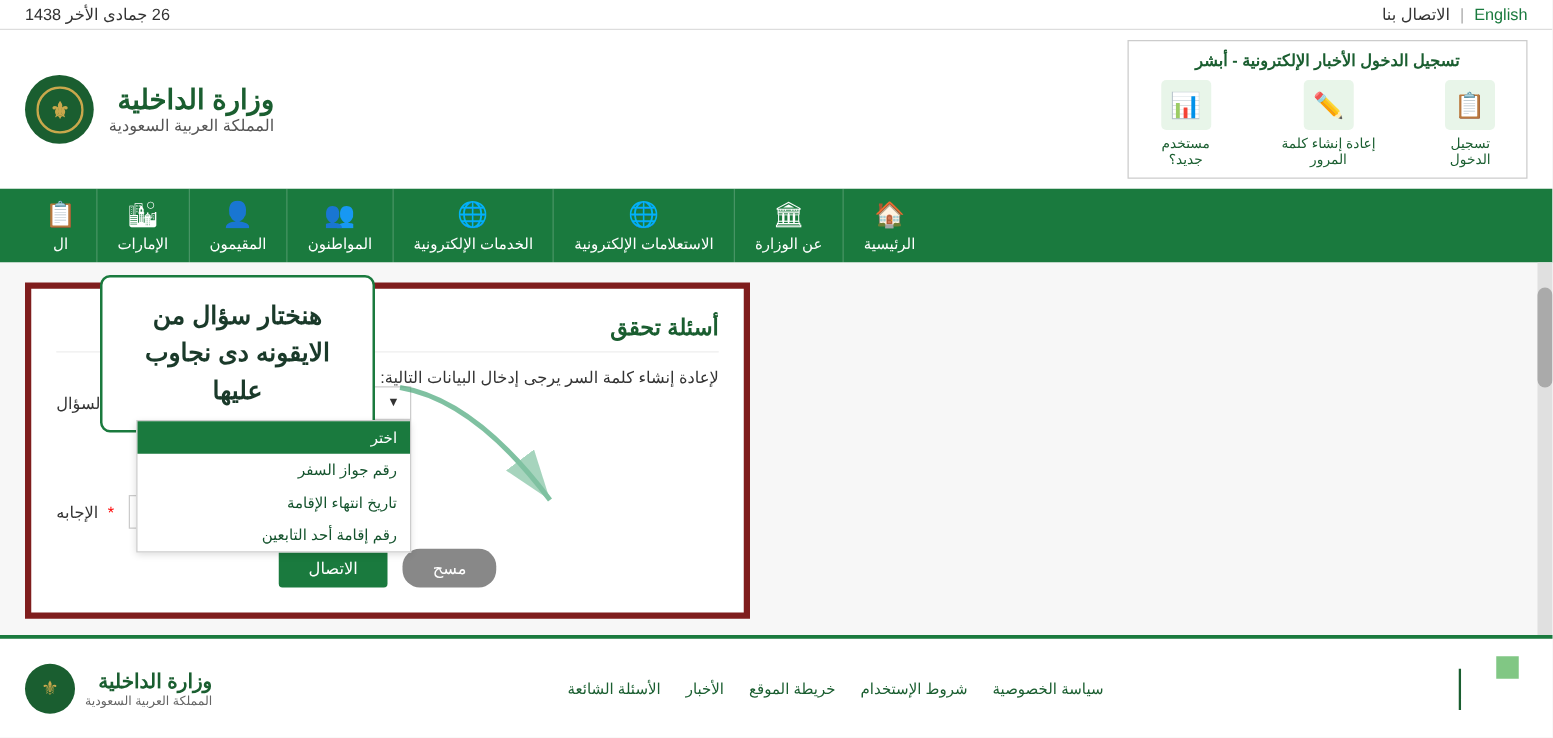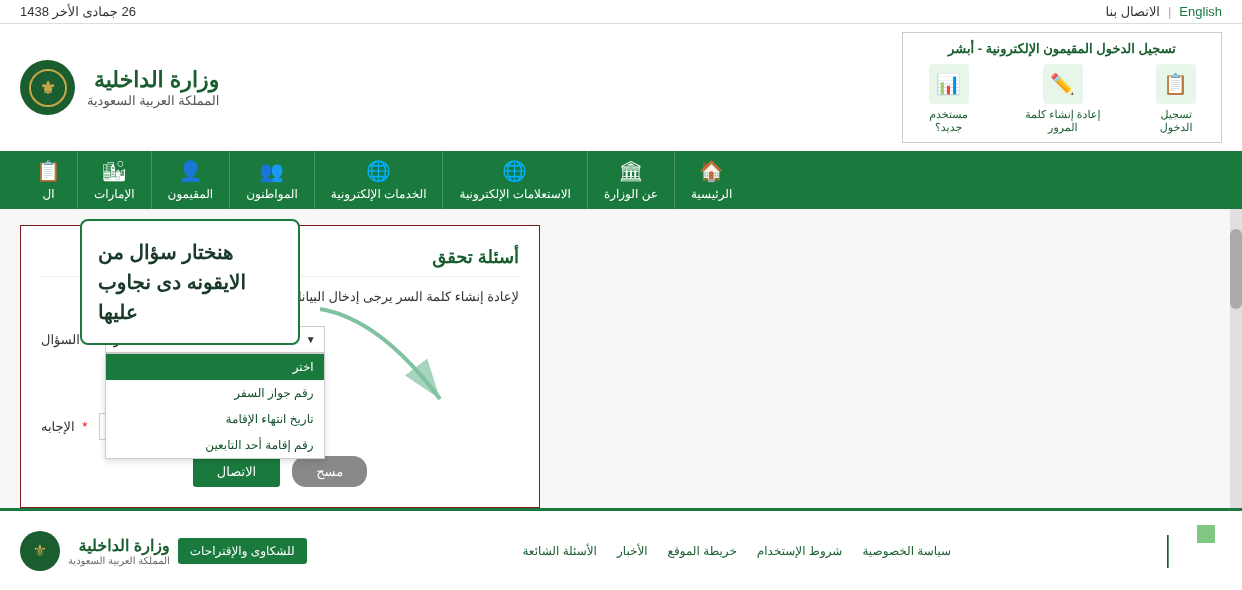--- a/index.html
+++ b/index.html
@@ -147,54 +147,54 @@
       top: 10px;
       width: 220px;
       background: #fff;
       border: 2px solid #1a7a3e;
       border-radius: 8px;
       padding: 16px;
       font-size: 20px;
       font-weight: bold;
       color: #1a3a2a;
       line-height: 1.5;
-      text-align: left;
+      text-align: center;
       z-index: 10;
     }
 
     
     .arrow-container {
       position: absolute;
       left: 300px;
       top: 90px;
       z-index: 10;
     }
 
     
     .form-area {
       margin-right: auto;
-      width: 520px;
-      background: #fff;
-      border: 1px solid #7f1d1d;
+      width: 580px;
+      background: #fff;
+      border: 5px solid #7f1d1d;
       padding: 20px;
     }
     .form-title {
       font-size: 18px;
       color: #1a5e30;
       font-weight: bold;
       text-align: right;
       margin-bottom: 12px;
       border-bottom: 1px solid #eee;
       padding-bottom: 8px;
     }
     .form-subtitle {
       font-size: 13px;
       color: #333;
       text-align: right;
-      margin-bottom: 22px;
+      margin-bottom: 0;
     }
     .required-note {
       font-size: 12px;
       color: #666;
       text-align: right;
       margin-bottom: 12px;
     }
     .required-note span { color: red; }
 
     
@@ -374,21 +374,21 @@
     <span>الاتصال بنا</span>
   </div>
   <div class="top-bar-right">
     <span>26 جمادى الأخر 1438</span>
   </div>
 </div>
 
 <div class="header">
 
   <div class="login-box">
-    <div class="login-box-title">تسجيل الدخول المقيمون الإلكترونية - أبشر</div>
+    <div class="login-box-title">تسجيل الدخول الأخبار الإلكترونية - أبشر</div>
     <div class="login-icons">
       <div class="login-icon-item">
         <div class="login-icon-shape">📋</div>
         <span>تسجيل الدخول</span>
       </div>
       <div class="login-icon-item">
         <div class="login-icon-shape">✏️</div>
         <span>إعادة إنشاء كلمة المرور</span>
       </div>
       <div class="login-icon-item">
@@ -520,20 +520,19 @@
 
   <div class="footer-links">
     <a class="footer-link">سياسة الخصوصية</a>
     <a class="footer-link">شروط الإستخدام</a>
     <a class="footer-link">خريطة الموقع</a>
     <a class="footer-link">الأخبار</a>
     <a class="footer-link">الأسئلة الشائعة</a>
   </div>
 
   <div class="footer-right">
-    <button class="footer-complaint-btn">للشكاوى والإقتراحات</button>
     <div style="text-align:right;">
       <div class="footer-title">وزارة الداخلية</div>
       <div class="footer-subtitle">المملكة العربية السعودية</div>
     </div>
     <div class="footer-logo-circle">⚜</div>
   </div>
 </div>
 
 </body></html>

